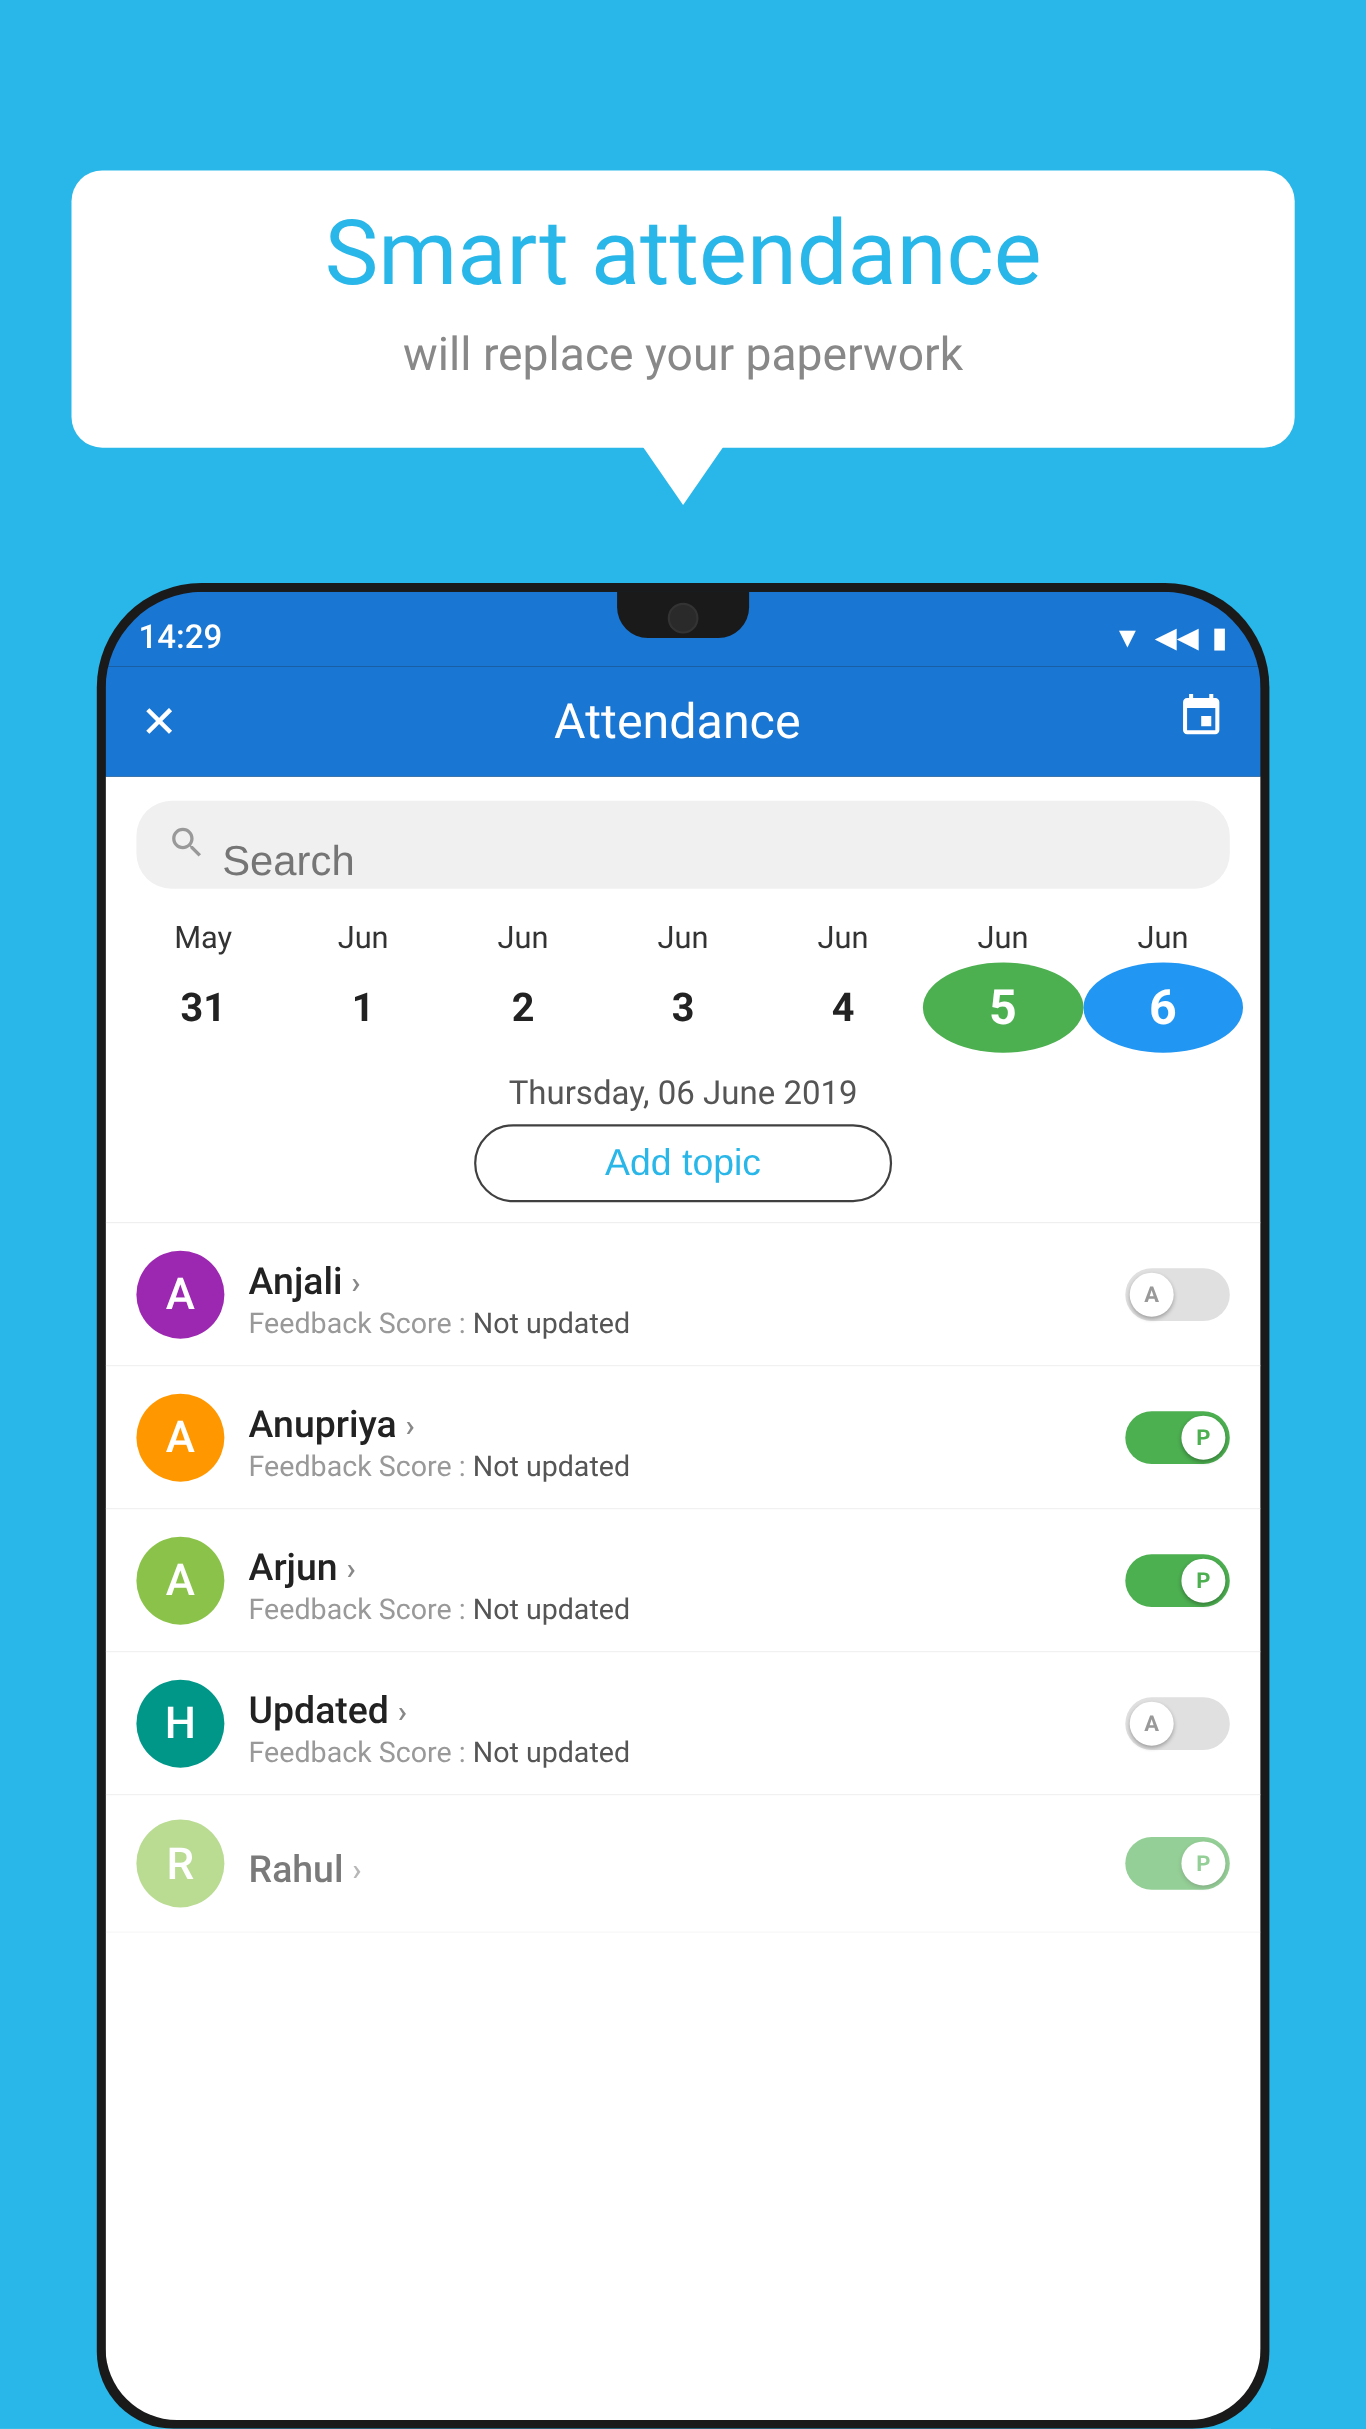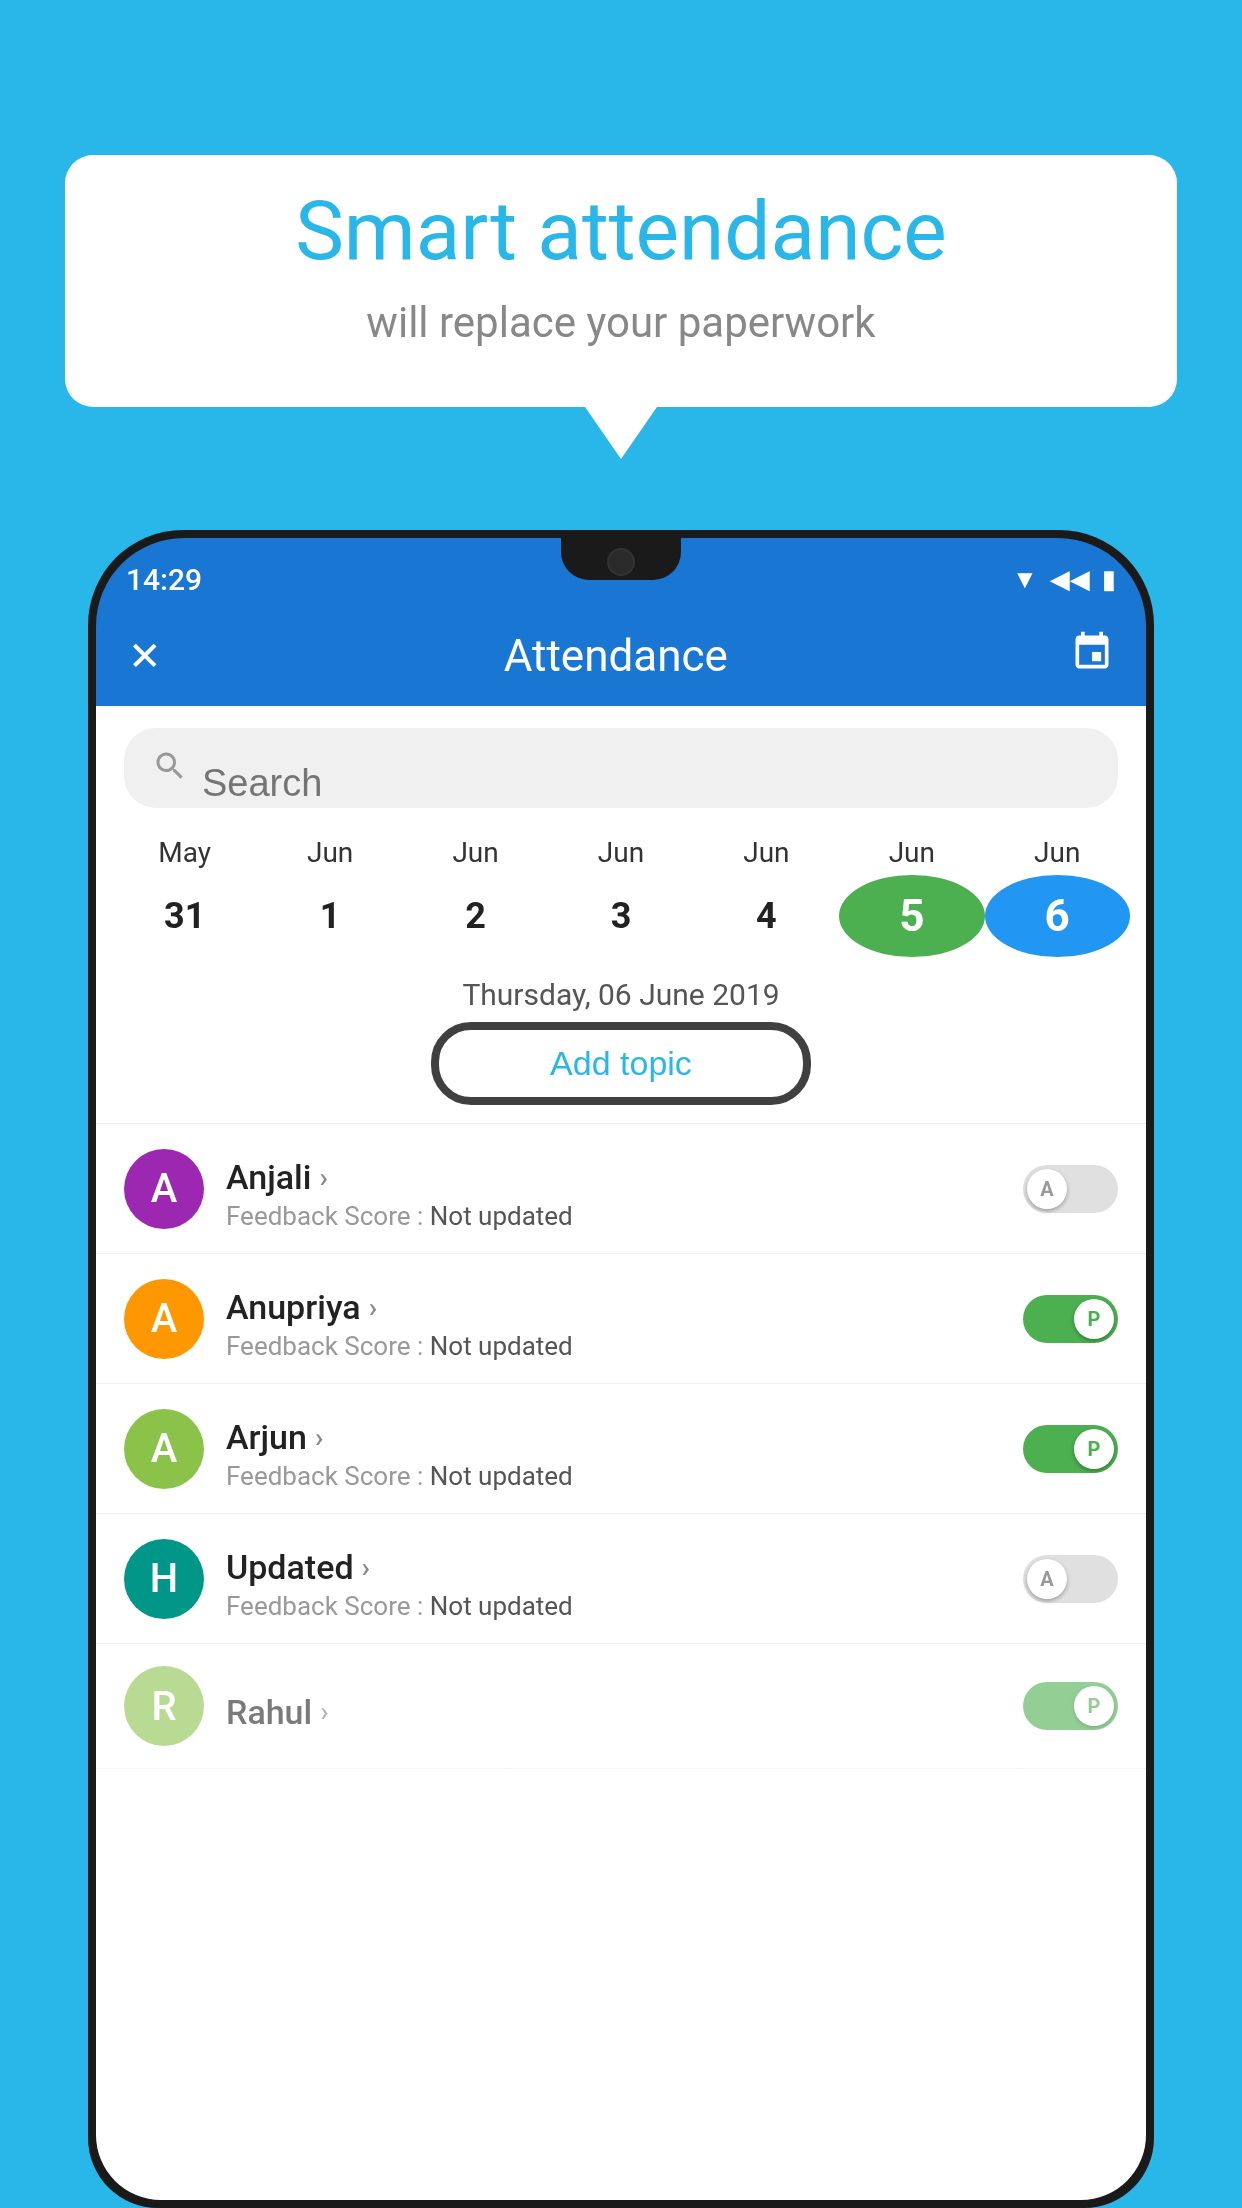--- a/index.html
+++ b/index.html
@@ -246,21 +246,21 @@
       text-align: center;
       font-size: 30px;
       color: #555;
       margin: 12px 0 10px;
     }
 
     
     .add-topic-btn {
       display: block;
       margin: 0 auto 18px;
-      border: 8px solid #404040;
+      border: 2px solid #404040;
       border-radius: 40px;
       padding: 14px 55px;
       font-size: 34px;
       color: #29b6e8;
       background: white;
       cursor: pointer;
       text-align: center;
       width: 380px;
     }
 

